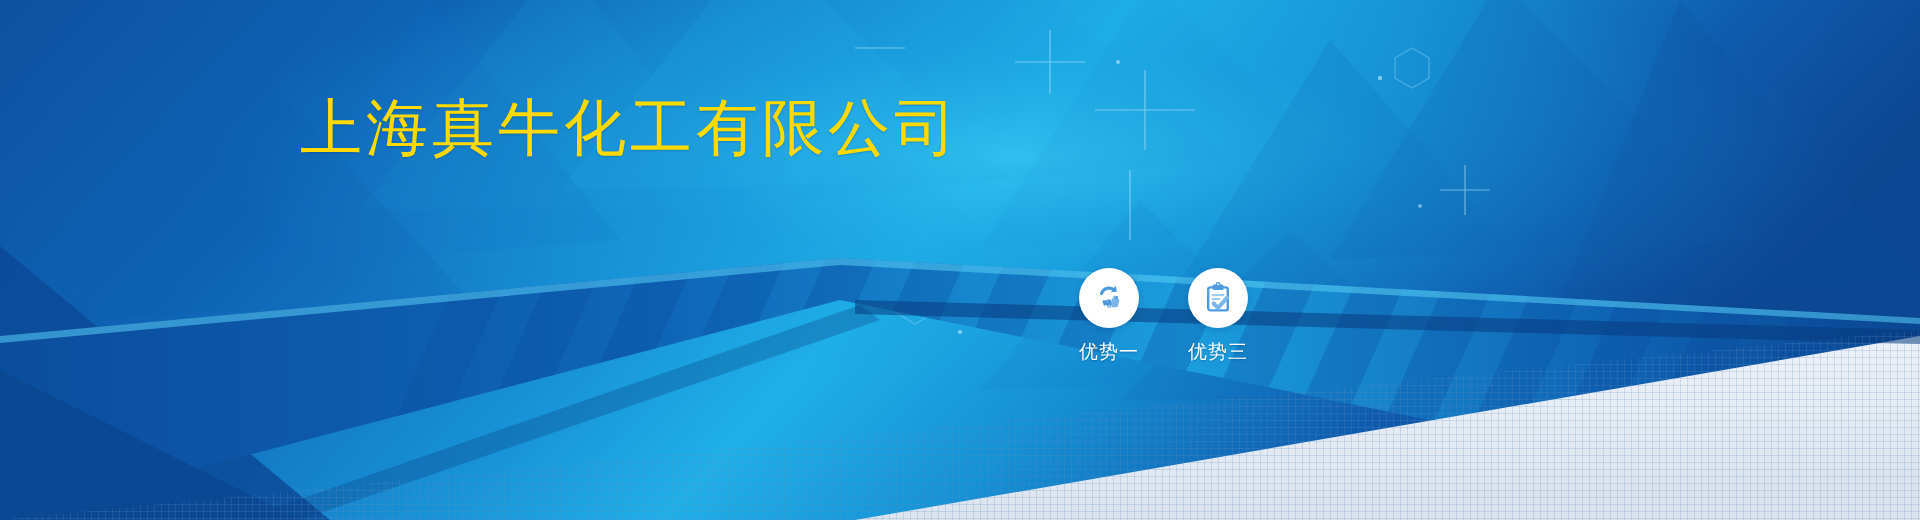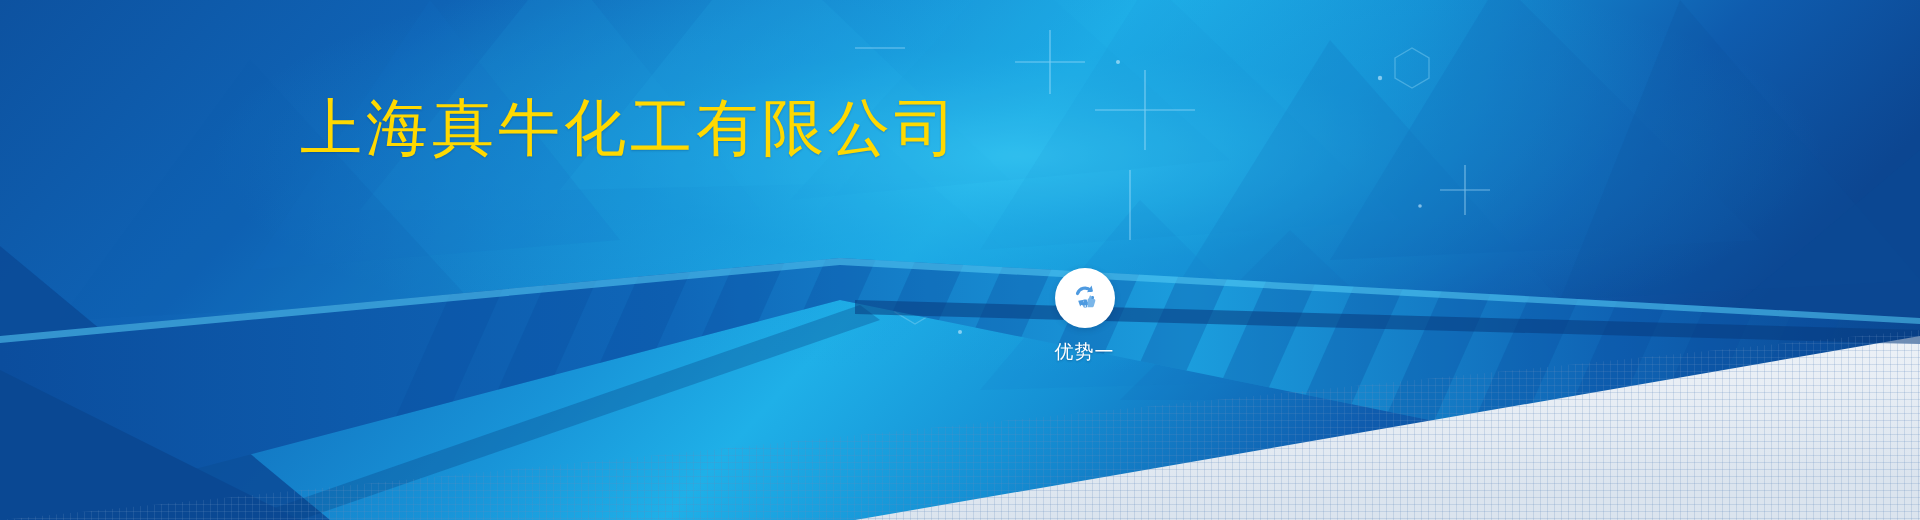--- a/index.html
+++ b/index.html
@@ -82,21 +82,21 @@
     left: 1030px;
     top: 268px;
     display: flex;
     flex-direction: row;
     align-items: flex-start;
   }
   .feature {
     width: 109px;
     display: flex;
     flex-direction: column;
-    align-items: center;
+    align-items: flex-end;
   }
   .feature-circle {
     width: 60px;
     height: 60px;
     border-radius: 50%;
     background: #ffffff;
     display: flex;
     align-items: center;
     justify-content: center;
     box-shadow: 0 2px 6px rgba(0,40,90,0.20);
@@ -277,17 +277,33 @@
                        c1.0 0 1.7 0.9 1.4 1.9l-1.5 5.0c-0.2 0.8-0.9 1.3-1.7 1.3h-4.6z" fill="#7ab6e9"></path>
               <rect x="16.4" y="19.6" width="3.6" height="8.0" rx="0.8" fill="#4e9ae0"></rect>
               <circle cx="18.2" cy="26.1" r="0.8" fill="#ffffff"></circle>
             </svg>
           </span>
         </div>
         <div class="feature-label">优势一</div>
       </div>
 
 
+      <div class="feature">
+        <div class="feature-circle">
+          <span>
+            <svg width="36" height="36" viewBox="0 0 36 36" fill="none">
+              <rect x="8.2" y="7.4" width="19.6" height="23.0" rx="2.2" stroke="#4e9ae0" stroke-width="2.4" fill="none"></rect>
+              <rect x="12.4" y="4.6" width="11.2" height="5.4" rx="1.6" fill="#4e9ae0"></rect>
+              <circle cx="18.0" cy="4.3" r="2.4" fill="#4e9ae0"></circle>
+              <circle cx="18.0" cy="4.3" r="1.0" fill="#ffffff"></circle>
+              <path d="M12.4 15.0h11.2" stroke="#9fcbee" stroke-width="1.8" stroke-linecap="round"></path>
+              <path d="M12.4 19.0h7.0" stroke="#9fcbee" stroke-width="1.8" stroke-linecap="round"></path>
+              <path d="M13.6 23.4l4.2 4.4 9.4-10.0" stroke="#7ab6e9" stroke-width="4.0" stroke-linecap="round" stroke-linejoin="round" fill="none"></path>
+            </svg>
+          </span>
+        </div>
+        <div class="feature-label">优势三</div>
+      </div>
 
 
     </div>
   </div>
 </div>
 
 </body></html>

